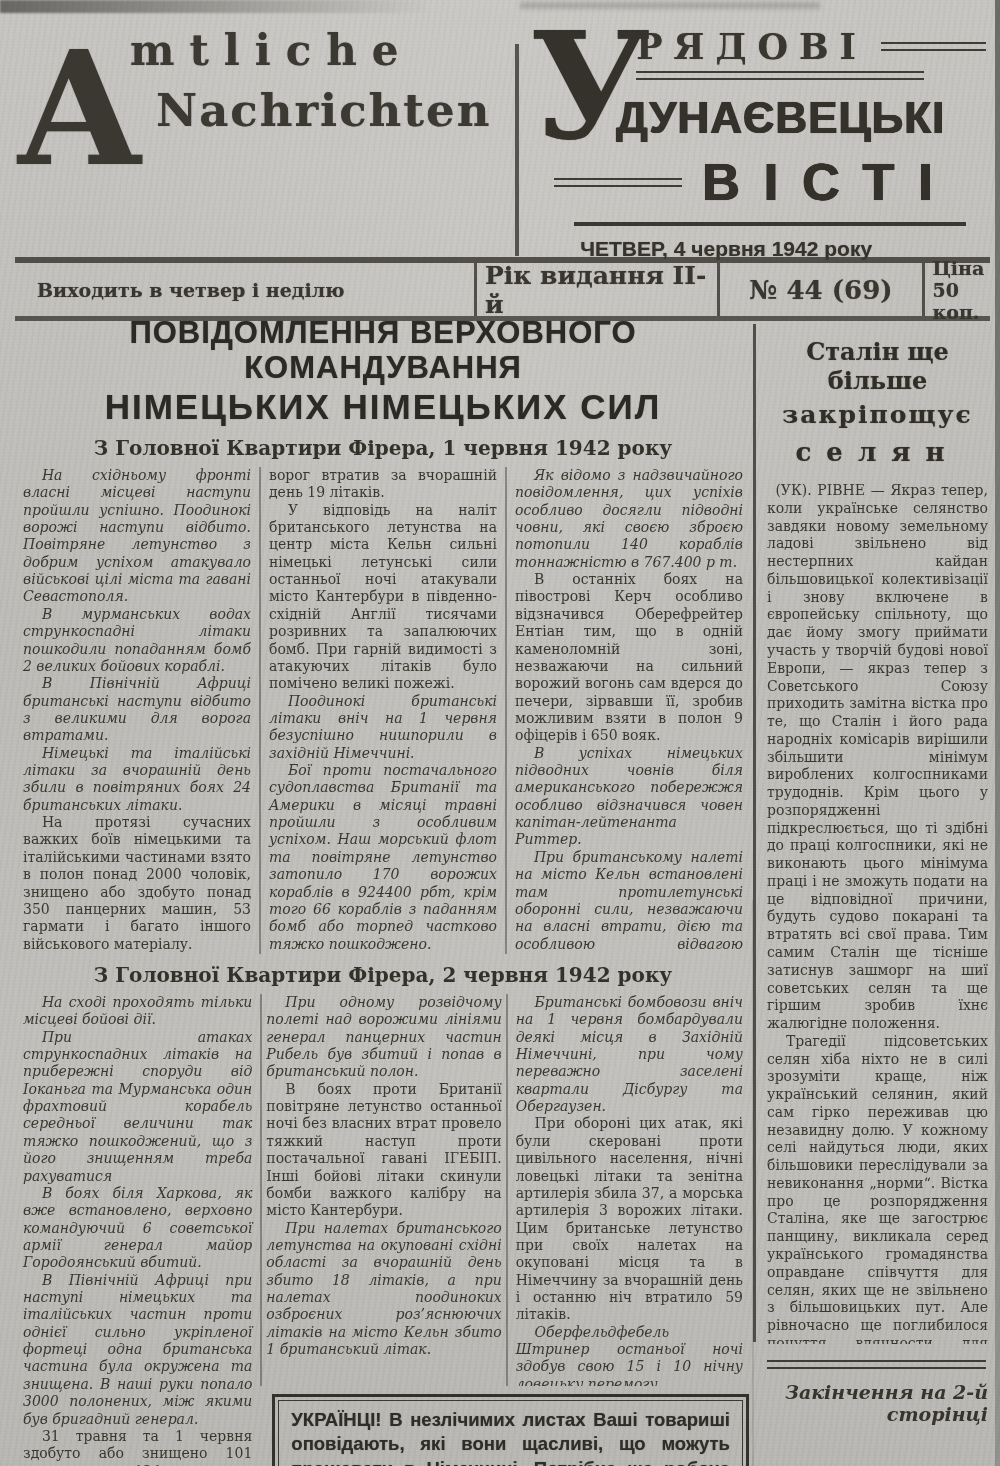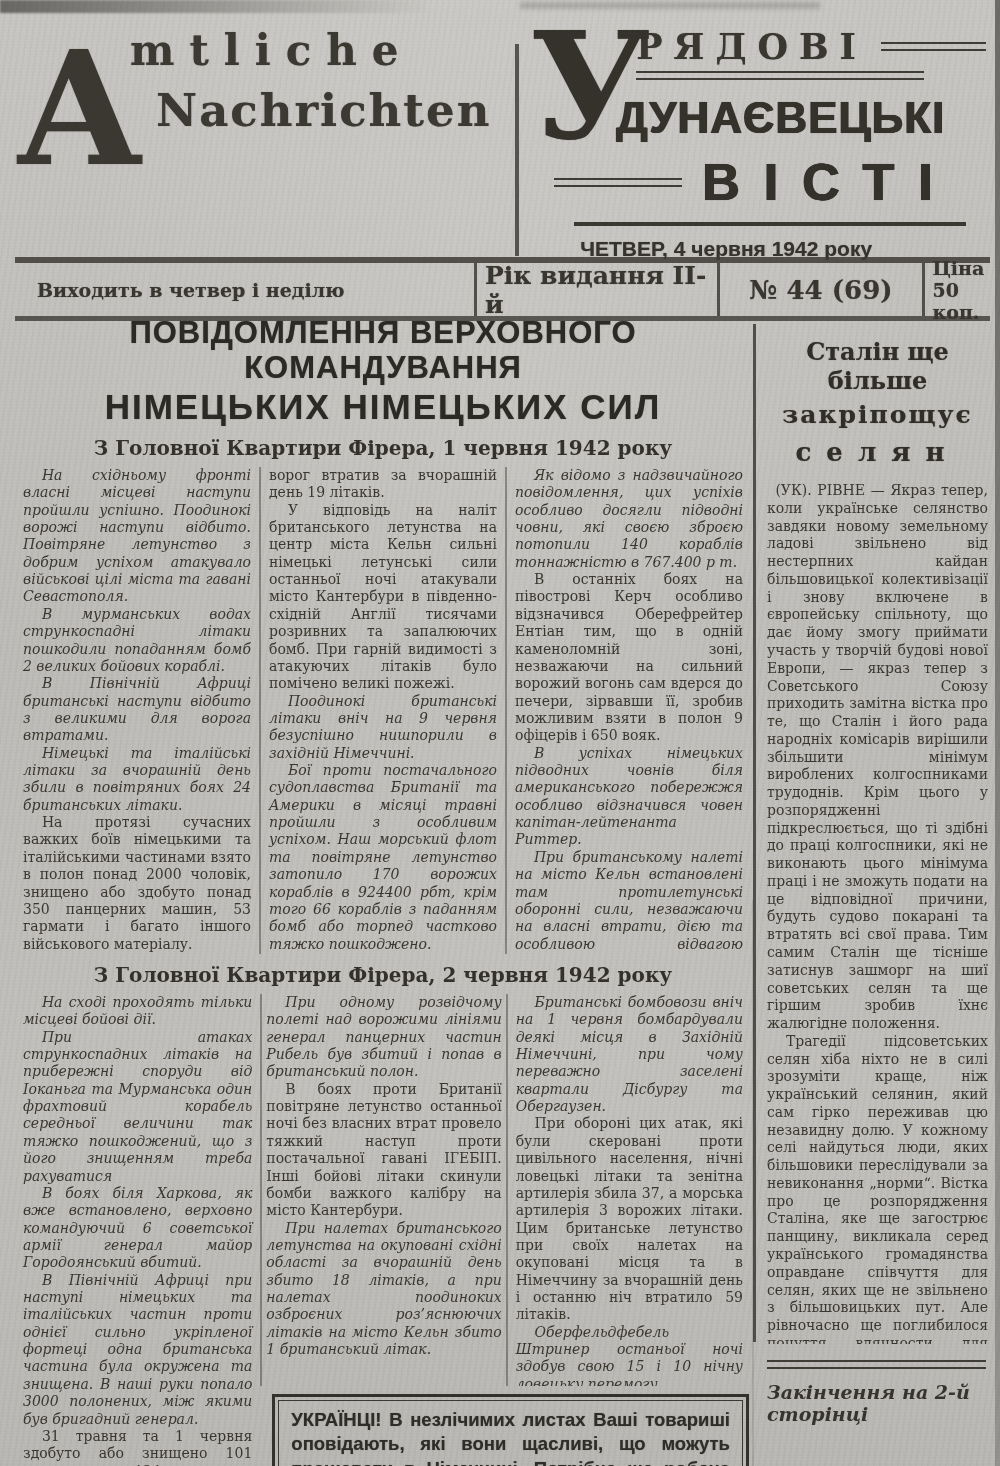--- a/index.html
+++ b/index.html
@@ -95,21 +95,21 @@
 
   
   .stalin-title{text-align:center;font-weight:700;color:#312e28;margin-top:4px;}
   .stalin-title .t1{font-size:24px;line-height:1.2;}
   .stalin-title .t2{font-size:25px;line-height:1.5;letter-spacing:2px;}
   .stalin-title .t3{font-size:26px;line-height:1.5;letter-spacing:15px;}
   .stalin-body{margin-top:10px;height:862px;overflow:hidden;text-align:justify;}
   .stalin-body p.para{font-size:14px;line-height:1.27;}
   .stalin-body p.para.first{text-indent:0.6em;}
   .end-rule{margin:16px 2px 12px 0;}
-  .continuation{font-style:italic;font-weight:700;font-size:19px;text-align:left;color:#37342d;}
+  .continuation{font-style:italic;font-weight:700;font-size:19px;text-align:right;color:#37342d;}
 </style>
 </head>
 <body>
 
 <div class="page">
 
   <div class="smudge-top"></div>
   <div class="smudge-top2"></div>
   <div class="edge-right"></div>
   <div class="fold-line"></div>
@@ -164,21 +164,21 @@
           <p class="para it">На східньому фронті власні місцеві наступи пройшли успішно. Поодинокі ворожі наступи відбито. Повітряне летунство з добрим успіхом атакувало військові цілі міста та гавані Севастополя.</p>
           <p class="para it">В мурманських водах стрункоспадні літаки пошкодили попаданням бомб 2 великих бойових кораблі.</p>
           <p class="para it">В Північній Африці британські наступи відбито з великими для ворога втратами.</p>
           <p class="para it">Німецькі та італійські літаки за вчорашній день збили в повітряних боях 24 британських літаки.</p>
           <p class="para">На протязі сучасних важких боїв німецькими та італійськими частинами взято в полон понад 2000 чоловік, знищено або здобуто понад 350 панцерних машин, 53 гармати і багато іншого військового матеріалу.</p>
           <p class="para">Біля побережжя Каналу</p>
         </div>
         <div class="col">
           <p class="para cont">ворог втратив за вчорашній день 19 літаків.</p>
           <p class="para">У відповідь на наліт британського летунства на центр міста Кельн сильні німецькі летунські сили останньої ночі атакували місто Кантербури в південно-східній Англії тисячами розривних та запалюючих бомб. При гарній видимості з атакуючих літаків було помічено великі пожежі.</p>
-          <p class="para it">Поодинокі британські літаки вніч на 9 червня безуспішно нишпорили в західній Німеччині.</p>
+          <p class="para it">Поодинокі британські літаки вніч на 1 червня безуспішно нишпорили в західній Німеччині.</p>
           <p class="para it">Бої проти постачального судоплавства Британії та Америки в місяці травні пройшли з особливим успіхом. Наш морський флот та повітряне летунство затопило 170 ворожих кораблів в 924400 рбт, крім того 66 кораблів з паданням бомб або торпед частково тяжко пошкоджено.</p>
         </div>
         <div class="col">
           <p class="para it">Як відомо з надзвичайного повідомлення, цих успіхів особливо досягли підводні човни, які своєю зброєю потопили 140 кораблів тоннажністю в 767.400 р т.</p>
           <p class="para">В останніх боях на півострові Керч особливо відзначився Оберефрейтер Ентіан тим, що в одній каменоломній зоні, незважаючи на сильний ворожий вогонь сам вдерся до печери, зірвавши її, зробив можливим взяти в полон 9 офіцерів і 650 вояк.</p>
           <p class="para it">В успіхах німецьких підводних човнів біля американського побережжя особливо відзначився човен капітан-лейтенанта Риттер.</p>
           <p class="para it">При британському налеті на місто Кельн встановлені там протилетунські оборонні сили, незважаючи на власні втрати, дією та особливою відвагою перешкодили поширенню пожежі.</p>
         </div>
       </div>
 

